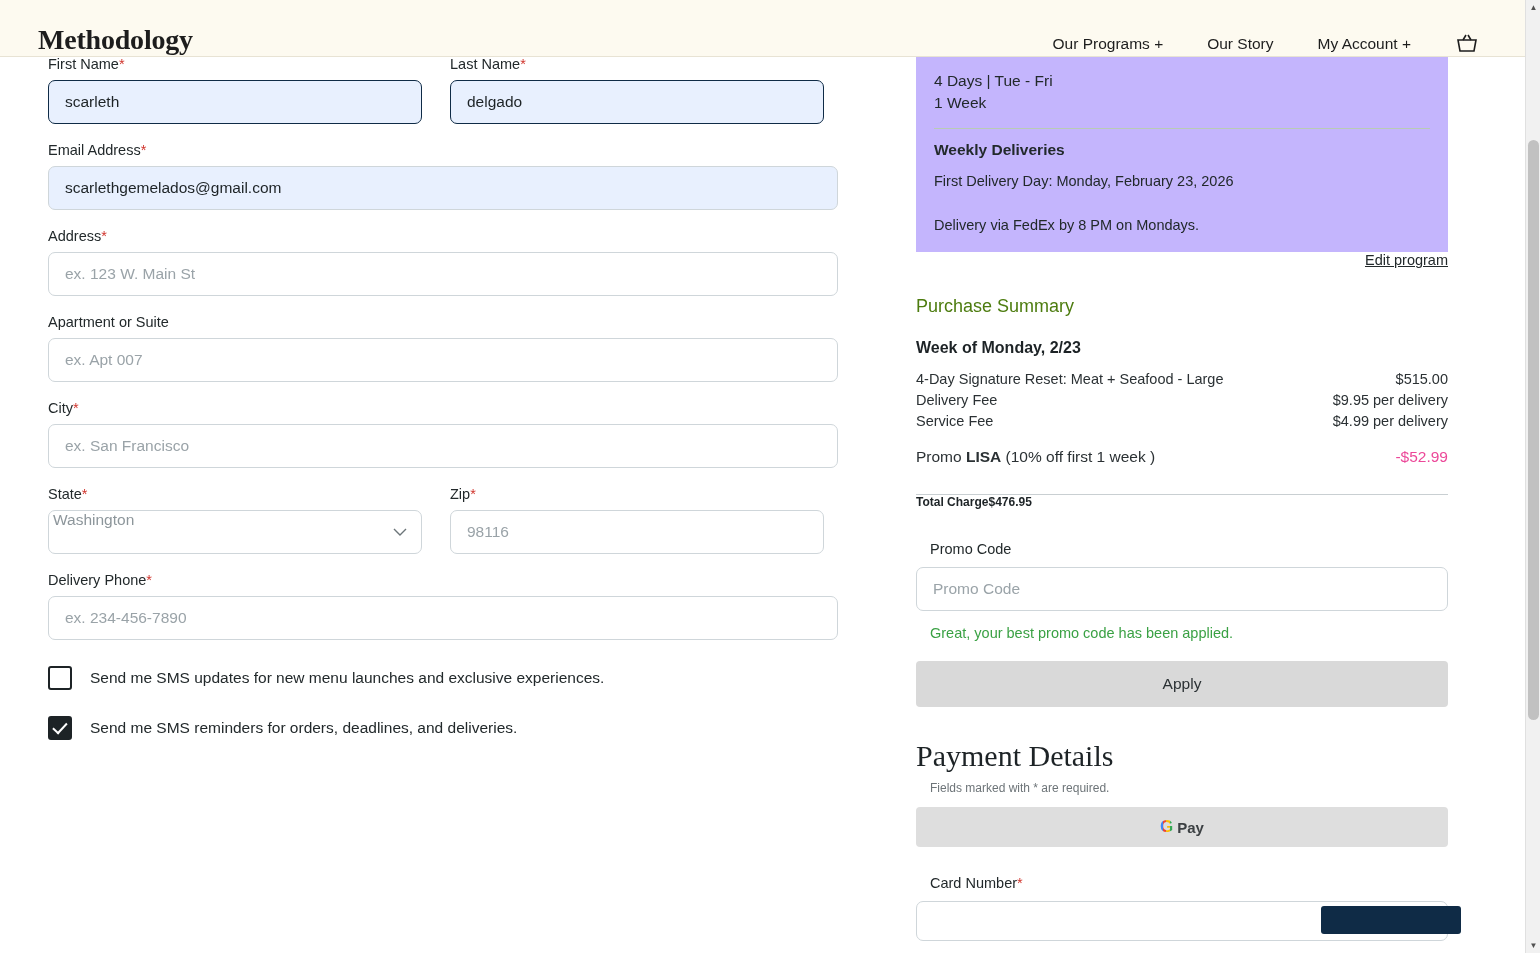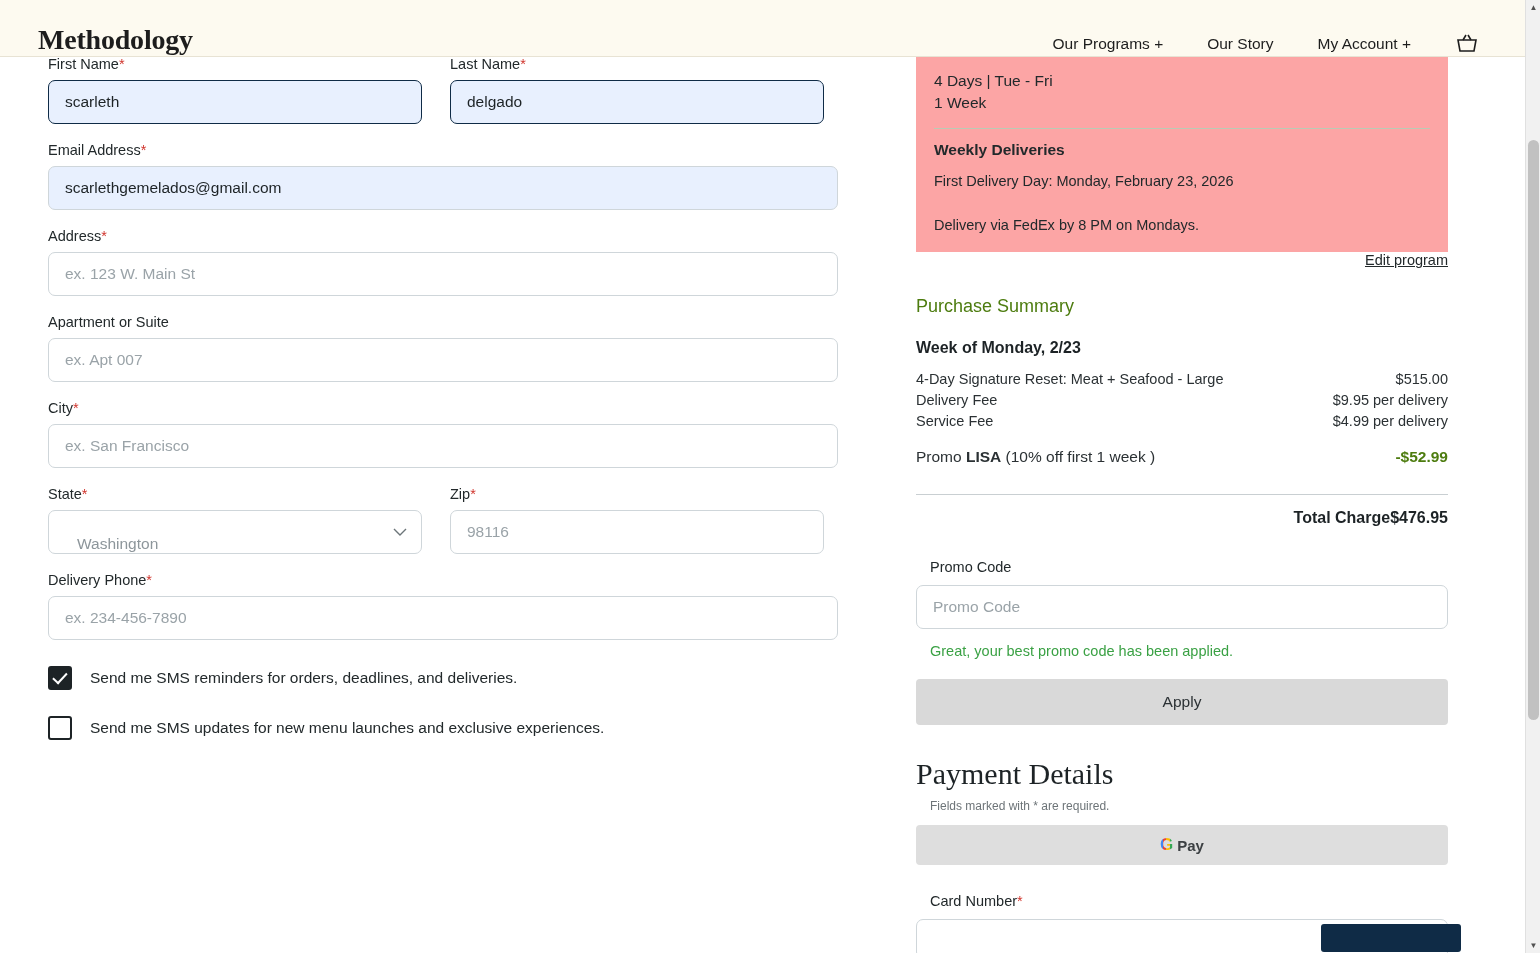--- a/index.html
+++ b/index.html
@@ -92,22 +92,22 @@
   .row-2 > div { width: 374px; }
   .group { margin-bottom: 18px; }
 
   .select {
     position: relative;
     width: 100%;
     height: 44px;
     border-radius: 7px;
     border: 1px solid #cfd6da;
     background: #fff;
-    padding: 0 28px;
-    display: flex; align-items: flex-end;
+    padding: 0 4px;
+    display: flex; align-items: flex-start;
     font-size: 15.5px;
     color: #8d969b;
   }
   .select .chev {
     position: absolute; right: 14px; top: 50%;
     transform: translateY(-50%);
     color: #6c7579;
   }
 
   .checkrow {
@@ -139,21 +139,21 @@
     color: #22292b;
   }
 
   
   .right-col {
     position: absolute;
     left: 916px; top: 0;
     width: 532px;
   }
   .program-box {
-    background: #fca5a5;
+    background: #c4b5fd;
     padding: 0 18px 12px 18px;
     margin-top: -1px;
     position: relative;
     height: 196px;
   }
   .program-box .lineitem {
     font-size: 15.5px;
     color: #22292b;
     line-height: 22px;
   }
@@ -208,26 +208,25 @@
     display: flex;
     justify-content: space-between;
     align-items: baseline;
     border-bottom: 1px solid #c9cfd2;
     padding-bottom: 28px;
     margin-top: 16px;
     font-size: 15.5px;
     color: #2b3134;
   }
   .promo-row b { font-weight: 700; }
-  .promo-amount { font-weight: 700; color: #4d7c0f; font-size: 15.5px; }
+  .promo-amount { font-weight: 400; color: #ec4899; font-size: 15.5px; }
   .total-row {
     display: flex;
-    justify-content: flex-end;
-    margin-top: 14px;
-    font-size: 16px;
+    justify-content: flex-start;
+    font-size: 12px;
     font-weight: 700;
     color: #1d2326;
   }
   .promo-label {
     font-size: 14.5px;
     color: #22292b;
     margin-top: 32px;
     margin-bottom: 10px;
     padding-left: 14px;
   }
@@ -428,27 +427,27 @@
       </div>
 
       <div class="group">
         <div class="field-label"><span>Delivery Phone</span><span class="req">*</span></div>
         <div class="input">
             <span class="ph">ex. 234-456-7890</span>
           </div>
       </div>
 
       <div class="checkrow">
+        <div class="checkbox"></div>
+        <div class="checktext">Send me SMS updates for new menu launches and exclusive experiences.</div>
+      </div>
+
+      <div class="checkrow">
         <div class="checkbox checked"></div>
         <div class="checktext">Send me SMS reminders for orders, deadlines, and deliveries.</div>
-      </div>
-
-      <div class="checkrow">
-        <div class="checkbox"></div>
-        <div class="checktext">Send me SMS updates for new menu launches and exclusive experiences.</div>
       </div>
 
     </div>
 
     <div class="right-col">
 
       <div class="program-box">
         <div class="lineitem" style="padding-top:14px;">4 Days | Tue - Fri</div>
         <div class="lineitem">1 Week</div>
         <div class="divider"></div>

